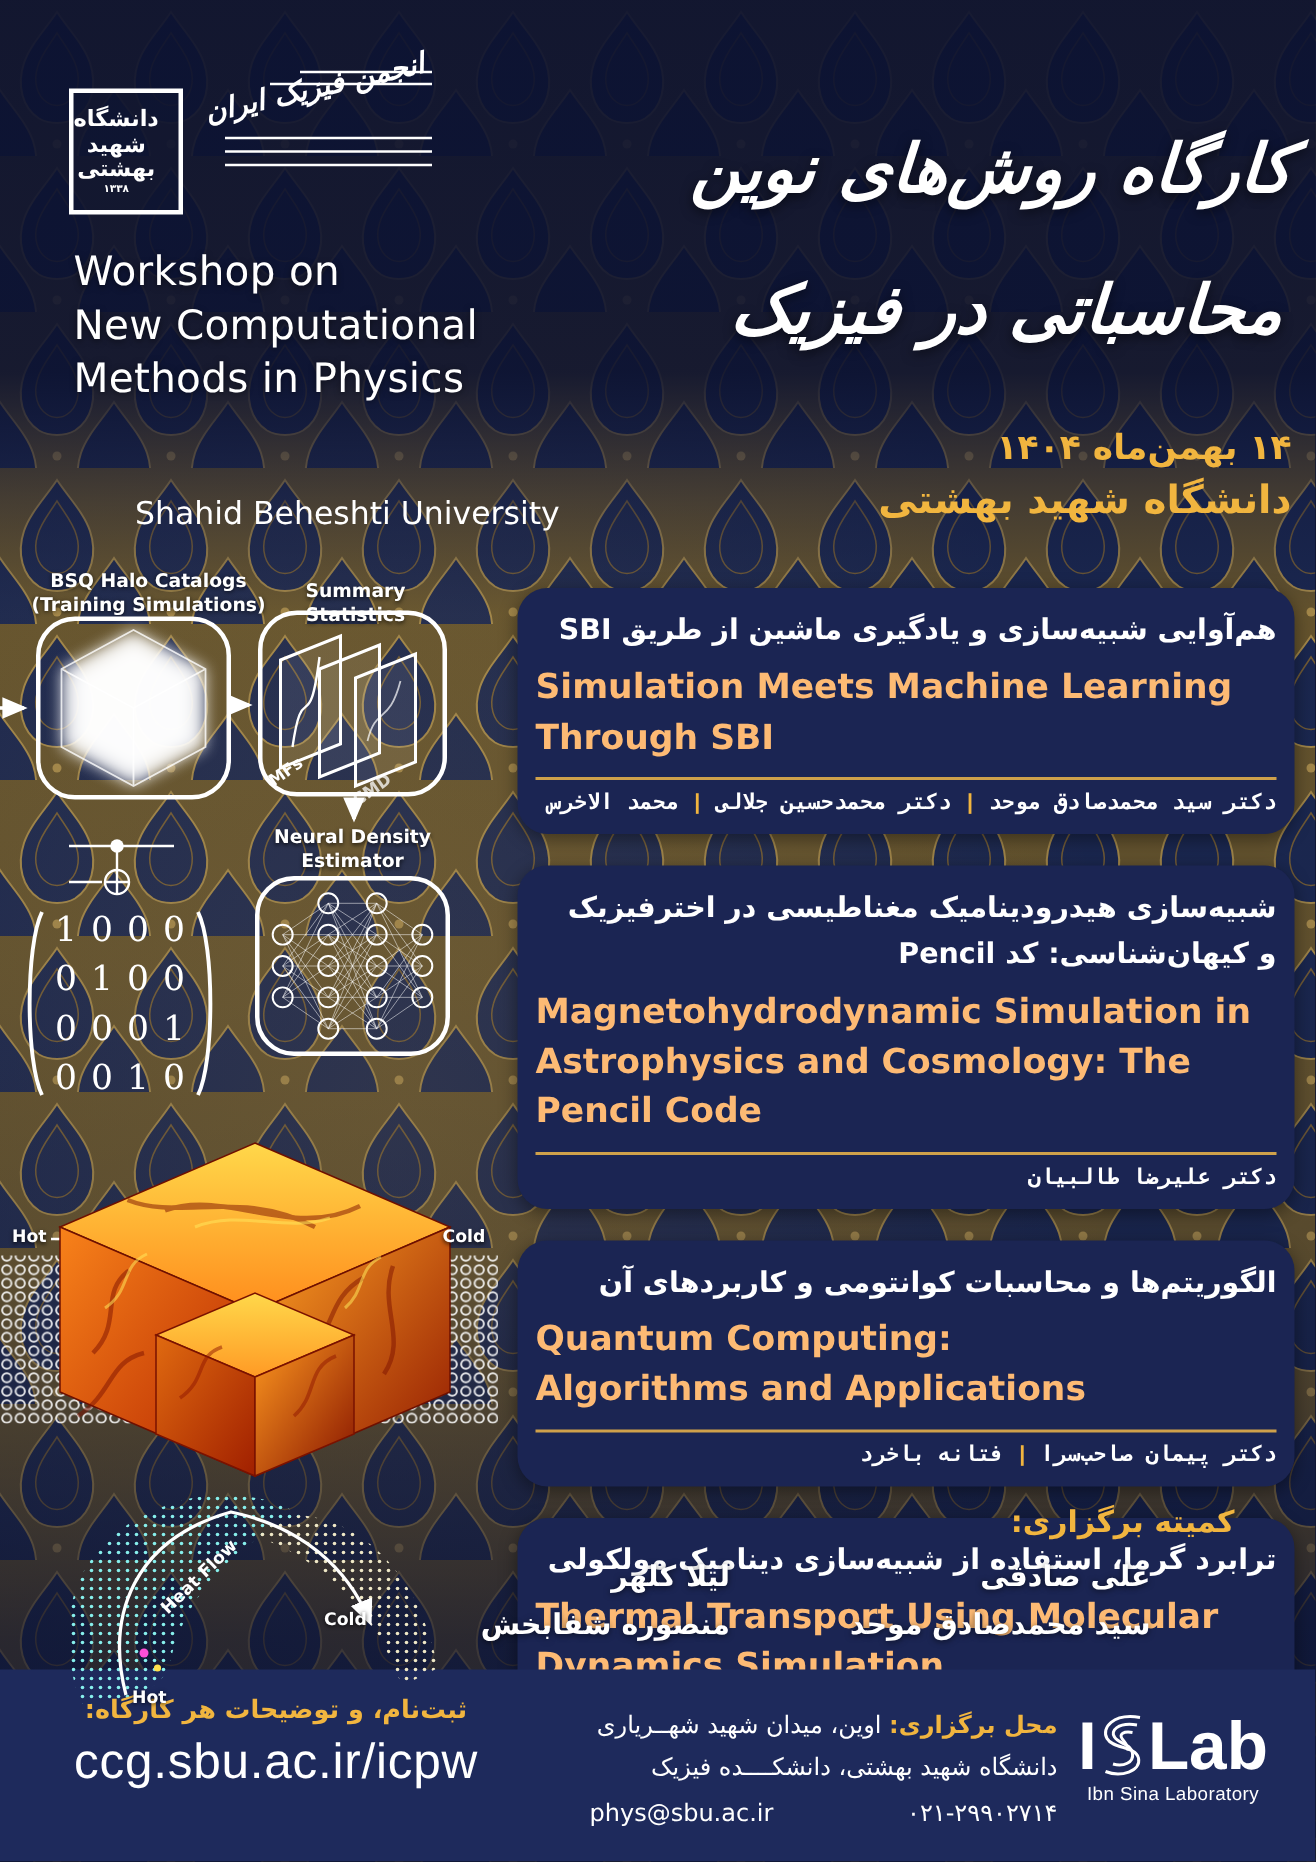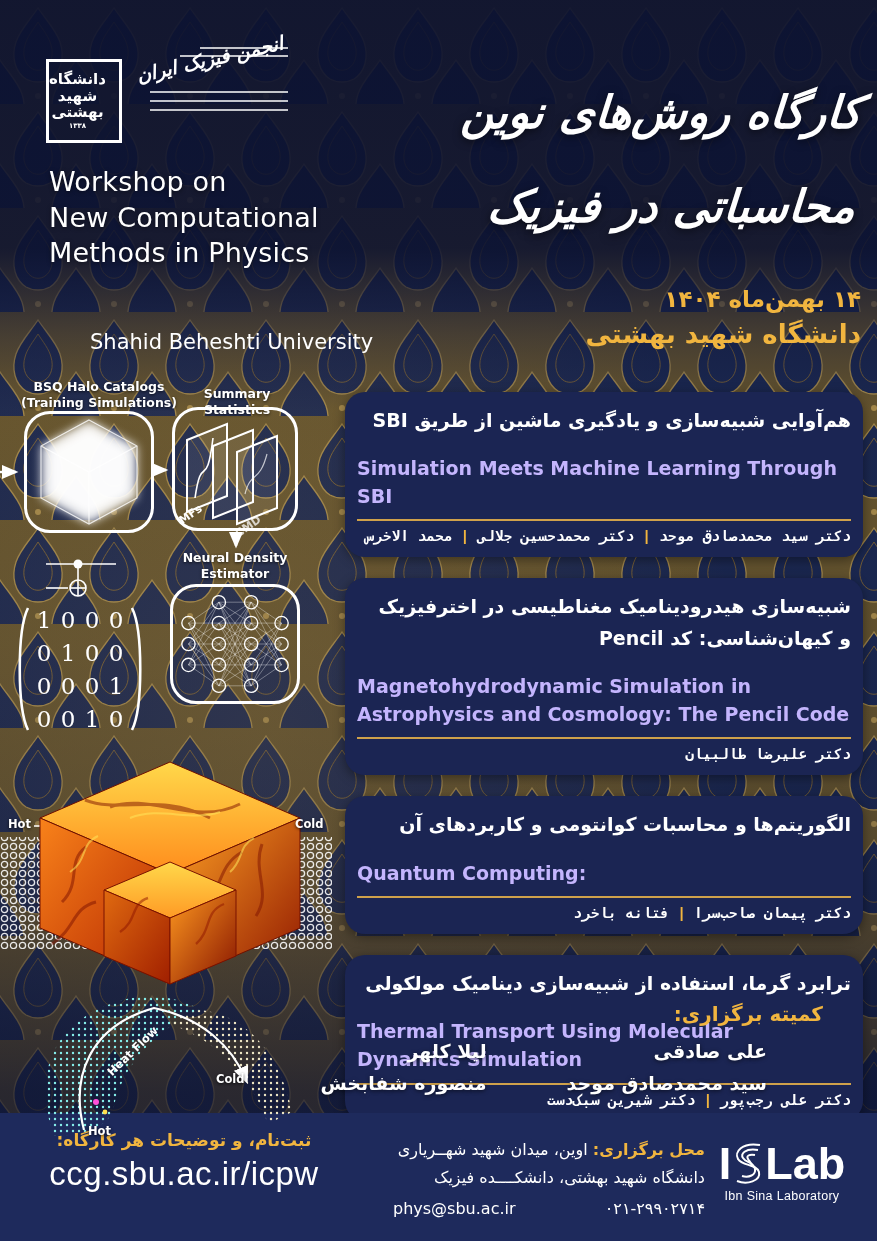--- a/index.html
+++ b/index.html
@@ -32,21 +32,21 @@
             font-size:45px;font-weight:bold;font-style:italic;line-height:2.08;
             transform:skewX(-4deg);text-shadow:0 2px 8px rgba(0,0,0,.55);}
   .date-fa{right:16px;top:286px;font-size:23px;font-weight:bold;color:#f1b53f;direction:rtl;z-index:2;}
   .uni-fa{right:16px;top:319px;font-size:26px;font-weight:bold;color:#f1b53f;direction:rtl;z-index:2;}
 
   
   .sessions{left:345px;top:392px;width:518px;display:flex;flex-direction:column;gap:21px;z-index:2;}
   .card{background:#1b2553;border-radius:20px;padding:13px 12px 12px;box-sizing:border-box;
         box-shadow:0 3px 12px rgba(0,0,0,.4);}
   .card-fa{direction:rtl;text-align:right;font-size:19px;font-weight:bold;line-height:1.65;}
-  .card-en{color:#c4b5fd;font-size:19px;font-weight:bold;line-height:1.45;margin-top:19px;}
+  .card-en{color:#fdba74;font-size:23px;font-weight:bold;line-height:1.45;margin-top:6px;}
   .card-sep{border:none;border-top:2px solid #cfa14b;margin:9px 0 7px;}
   .card-speakers{direction:rtl;text-align:right;font-size:14.5px;font-weight:bold;font-family:Liberation Mono, monospace;}
   .speaker-sep{color:#f1b53f;margin:0 8px;}
 
   
   .committee-heading{right:54px;top:1002px;font-size:20px;font-weight:bold;color:#f1b53f;direction:rtl;z-index:2;}
   .committee-grid{right:110px;top:1040px;display:grid;grid-template-columns:auto auto;column-gap:80px;
                   row-gap:10px;direction:rtl;text-align:right;font-size:19px;font-weight:bold;z-index:2;
                   text-shadow:0 1px 4px rgba(0,0,0,.6);}
 
@@ -431,20 +431,21 @@
       <hr class="card-sep">
       <div class="card-speakers">
         <span>دکتر علیرضا طالبیان</span>
       </div>
     </div>
 
     <div class="card">
       <div class="card-fa">الگوریتم‌ها و محاسبات کوانتومی و کاربردهای آن</div>
       <div class="card-en">
         <div>Quantum Computing:</div>
+        <div>Algorithms and Applications</div>
       </div>
       <hr class="card-sep">
       <div class="card-speakers">
         <span>دکتر پیمان صاحب‌سرا</span><span class="speaker-sep">|</span><span>فتانه باخرد</span>
       </div>
     </div>
 
     <div class="card">
       <div class="card-fa">ترابرد گرما، استفاده از شبیه‌سازی دینامیک مولکولی</div>
       <div class="card-en">

